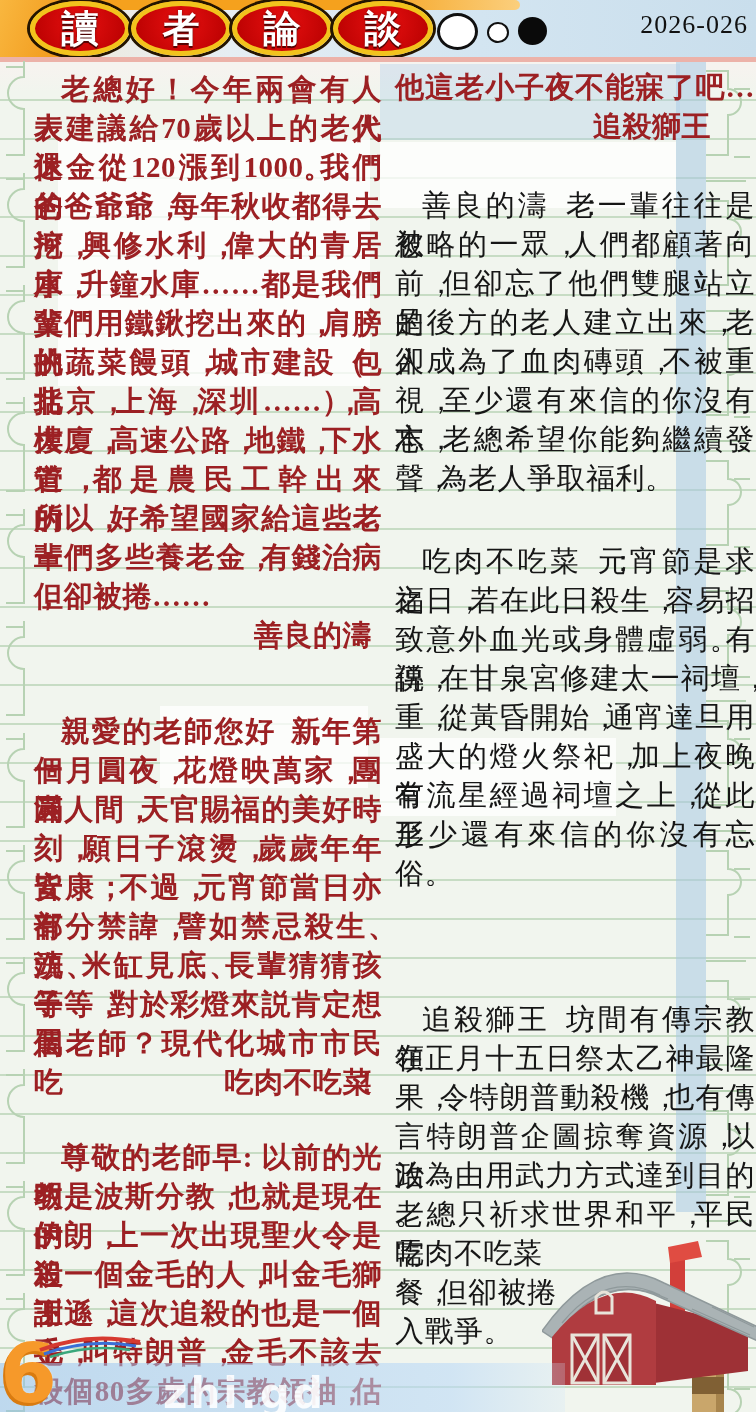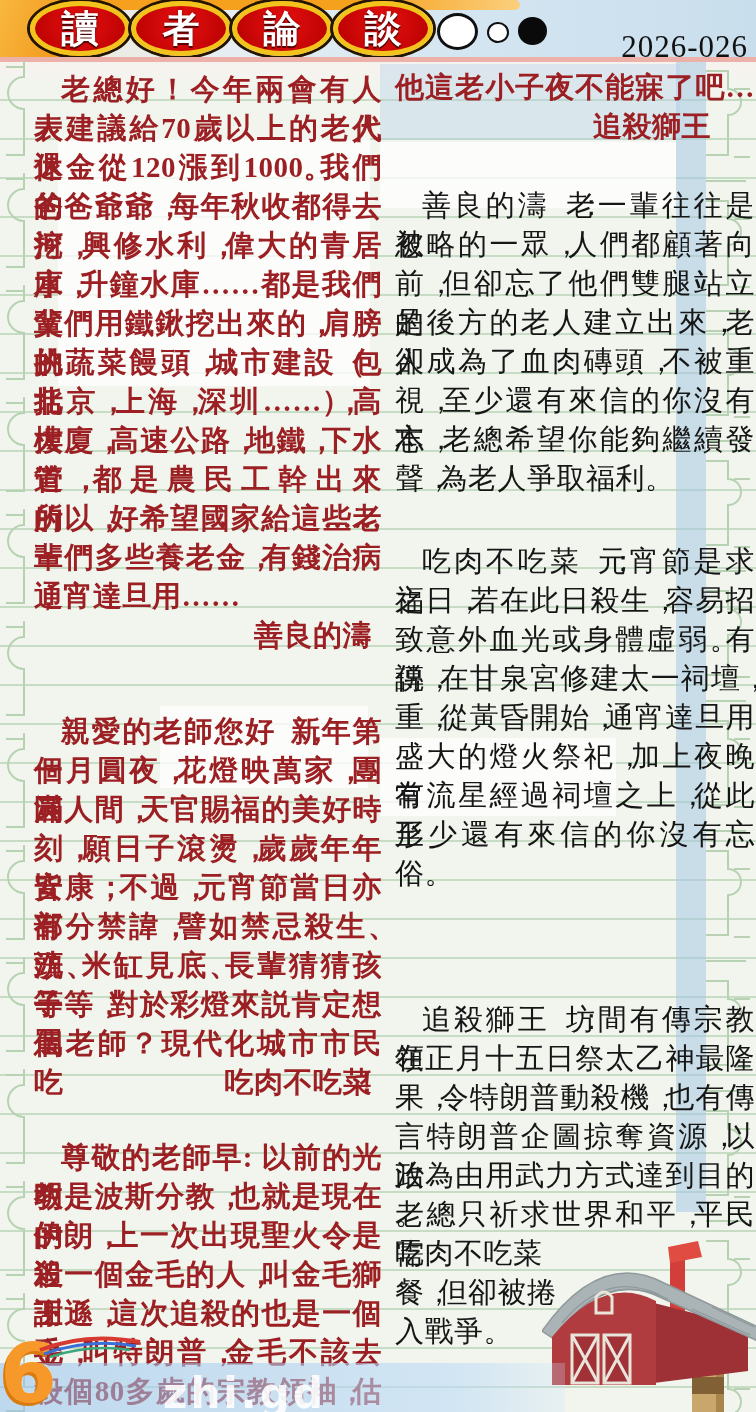--- a/index.html
+++ b/index.html
@@ -26,22 +26,22 @@
   }
   .badge span{
     color:#fff;font-size:37px;font-weight:900;line-height:1;
     text-shadow:0 2px 0 rgba(0,0,0,.55),0 0 3px rgba(0,0,0,.35);
   }
   .dot{position:absolute;border-radius:50%;box-sizing:border-box;}
   .dot-large{left:437px;top:13px;width:41px;height:37px;background:#fff;border:3px solid #101010;}
   .dot-small{left:487px;top:22px;width:22px;height:21px;background:#fff;border:2.5px solid #101010;}
   .dot-filled{left:518px;top:17px;width:29px;height:28px;background:#0a0a0a;}
   .issue-number{
-    position:absolute;right:8px;top:29px;font-family:"Liberation Serif","DejaVu Serif",serif;
-    font-size:31px;color:#111;letter-spacing:1px;
+    position:absolute;right:8px;top:10px;font-family:"Liberation Serif","DejaVu Serif",serif;
+    font-size:26px;color:#111;letter-spacing:1px;
   }
   .pink-divider{position:absolute;left:0;top:57px;width:756px;height:5px;background:#ecb2a9;}
 
   
   .paper-bg{
     position:absolute;left:0;top:62px;width:756px;height:1350px;
     background:
       repeating-linear-gradient(180deg,rgba(0,0,0,0) 0 37px,#c7dcc4 37px 39px),
       linear-gradient(180deg,#f6f3ef 0 6px,#f1f5ee 30px);
   }
@@ -155,21 +155,21 @@
         <div class="line just">爸爸爺爺<span class="p">，</span>每年秋收都得去挖</div>
         <div class="line just">河<span class="p">，</span>興修水利<span class="p">，</span>偉大的青居水</div>
         <div class="line just">庫<span class="p">，</span>升鐘水庫……都是我們父</div>
         <div class="line just">輩們用鐵鍬挖出來的<span class="p">，</span>肩膀挑</div>
         <div class="line just">的蔬菜饅頭<span class="p">，</span>城市建設<span class="p">（</span>包括</div>
         <div class="line just">北京<span class="p">，</span>上海<span class="p">，</span>深圳……<span class="p">）</span><span class="p">，</span>高樓</div>
         <div class="line just">大廈<span class="p">，</span>高速公路<span class="p">，</span>地鐵<span class="p">，</span>下水管</div>
         <div class="line just">道<span class="p">，</span>都是農民工幹出來的……</div>
         <div class="line just">所以<span class="p">，</span>好希望國家給這些老一</div>
         <div class="line just">輩們多些養老金<span class="p">，</span>有錢治病<span class="p">，</span></div>
-        <div class="line">通宵達旦用……</div>
+        <div class="line">但卻被捲……</div>
         <div class="line sig">善良的濤</div>
       </div>
       <div class="para tone-red" style="top: 712px;">
         <div class="line ind just">親愛的老師您好<span class="p">，</span>新年第一</div>
         <div class="line just">個月圓夜<span class="p">，</span>花燈映萬家<span class="p">，</span>團圓</div>
         <div class="line just">滿人間<span class="p">，</span>天官賜福的美好時</div>
         <div class="line just">刻<span class="p">，</span>願日子滾燙<span class="p">，</span>歲歲年年皆</div>
         <div class="line just">安康<span class="p">；</span> 不過<span class="p">，</span>元宵節當日亦有</div>
         <div class="line just">部分禁諱<span class="p">，</span>譬如禁忌殺生<span class="p">、</span>洗</div>
         <div class="line just">頭<span class="p">、</span>米缸見底<span class="p">、</span>長輩猜猜孩子</div>

